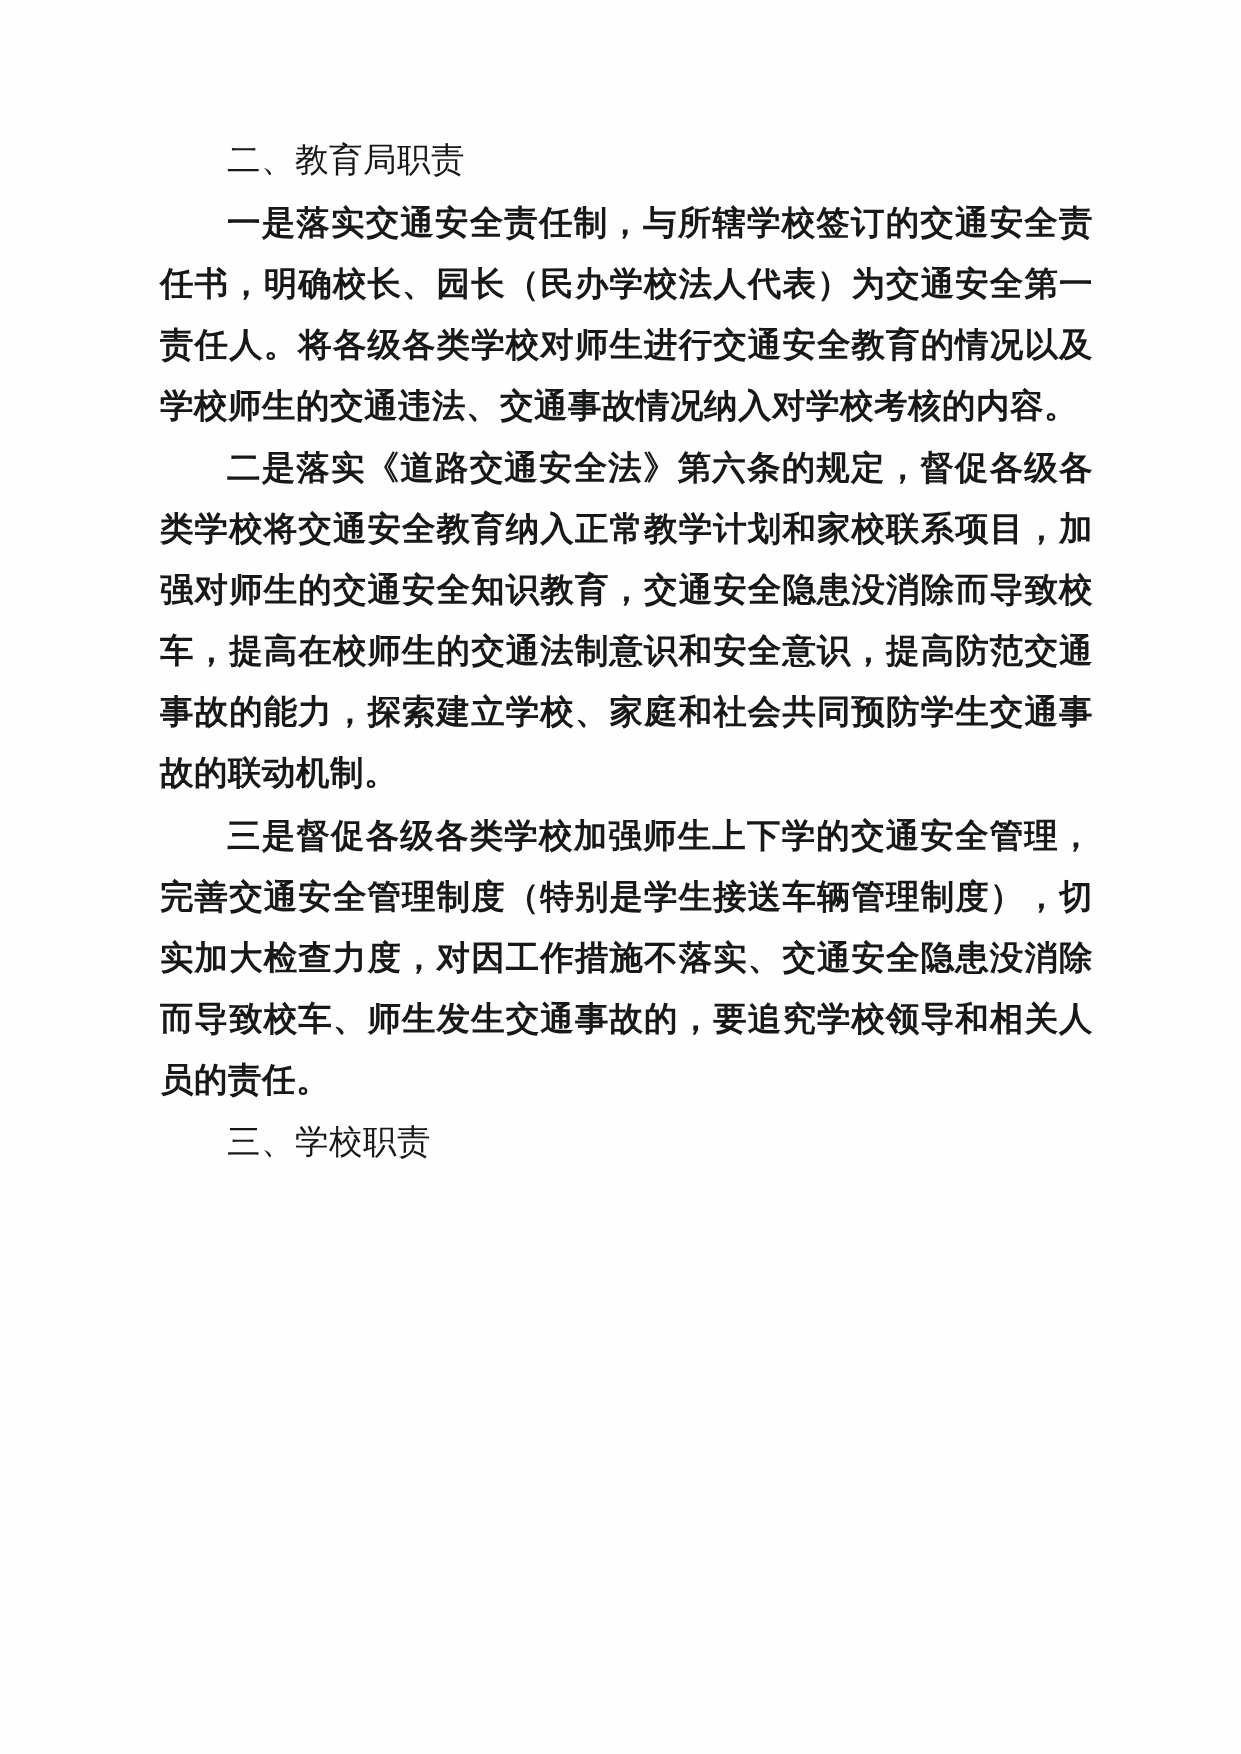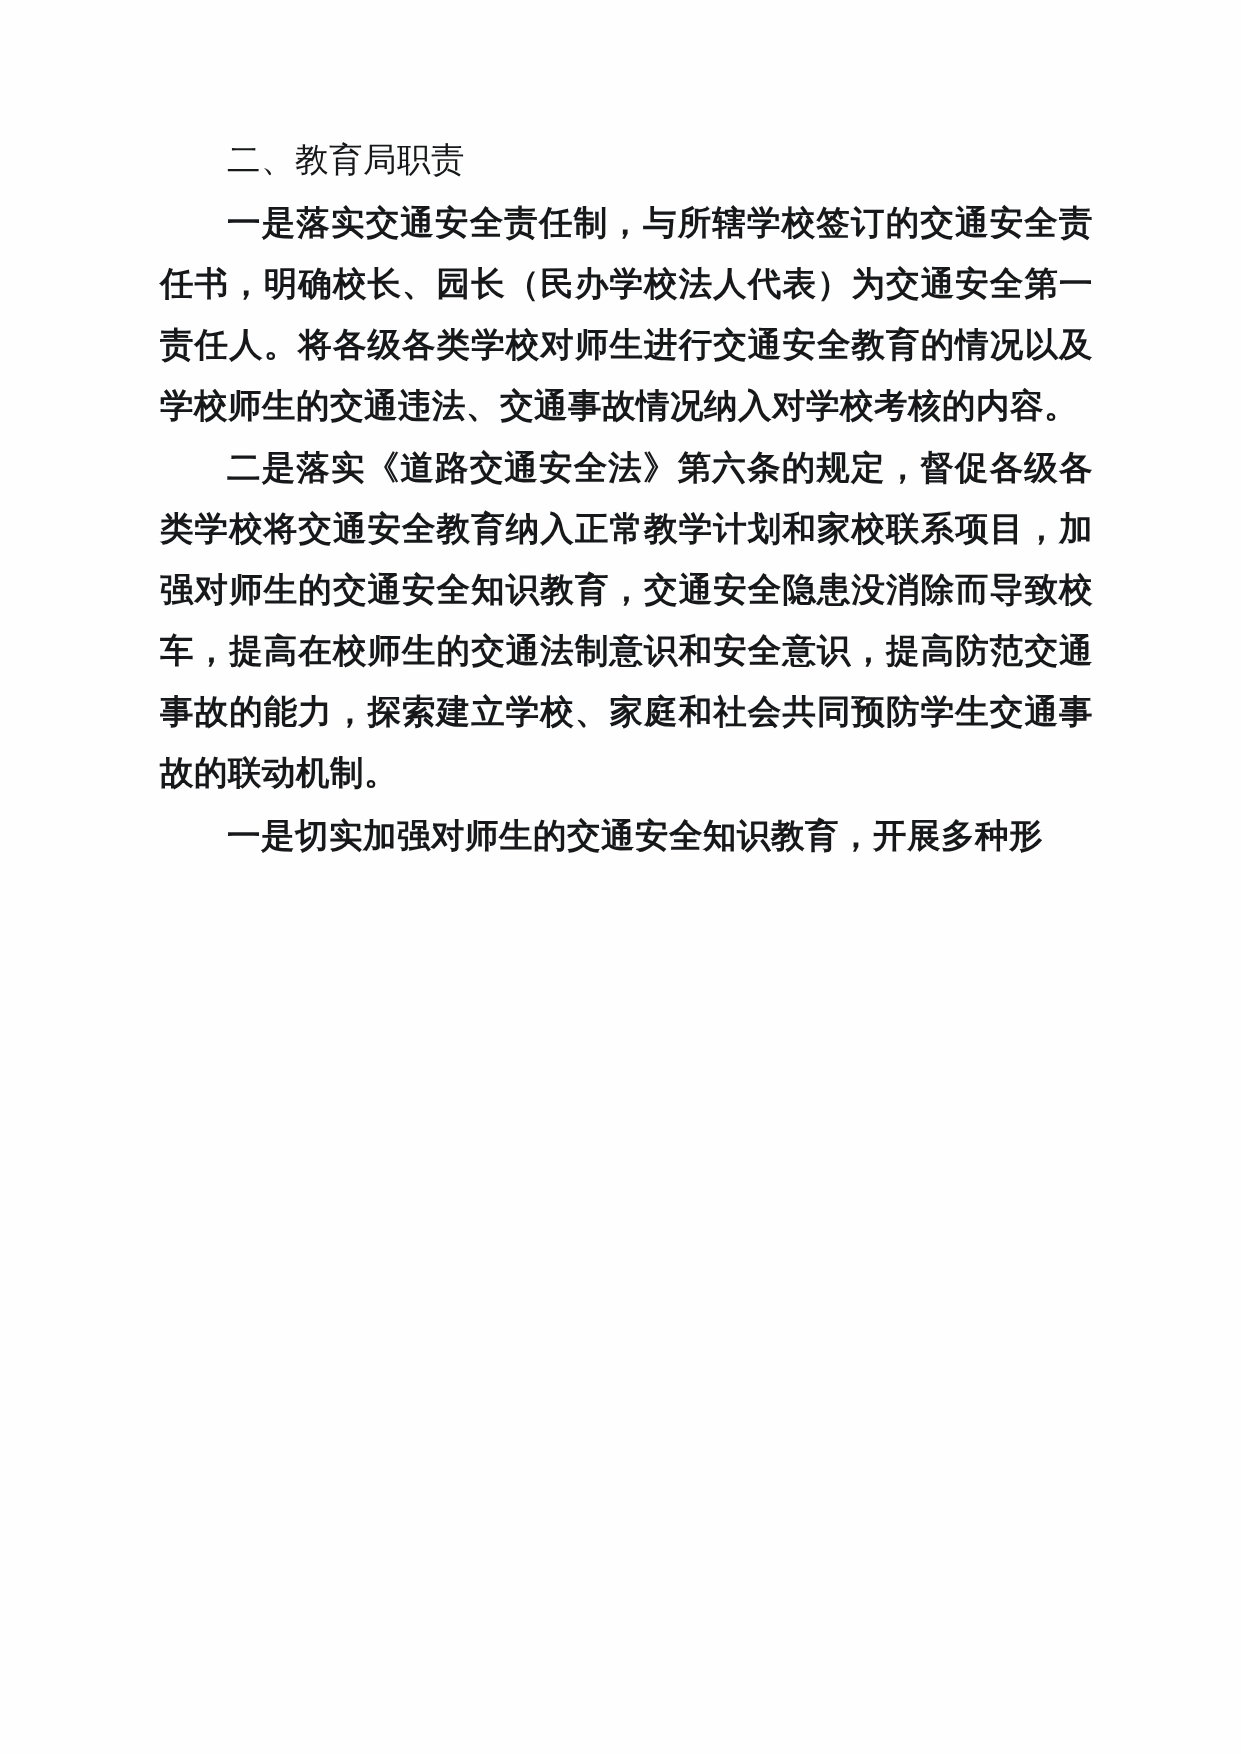--- a/index.html
+++ b/index.html
@@ -45,19 +45,20 @@
 
 <div class="page">
   <div class="doc-body">
 
     <div class="heading">二、教育局职责</div>
 
     <div class="para">一是落实交通安全责任制，与所辖学校签订的交通安全责任书，明确校长、园长（民办学校法人代表）为交通安全第一责任人。将各级各类学校对师生进行交通安全教育的情况以及学校师生的交通违法、交通事故情况纳入对学校考核的内容。</div>
 
     <div class="para">二是落实《道路交通安全法》第六条的规定，督促各级各类学校将交通安全教育纳入正常教学计划和家校联系项目，加强对师生的交通安全知识教育，交通安全隐患没消除而导致校车，提高在校师生的交通法制意识和安全意识，提高防范交通事故的能力，探索建立学校、家庭和社会共同预防学生交通事故的联动机制。</div>
 
+    <div class="para">三是督促各级各类学校加强师生上下学的交通安全管理，完善交通安全管理制度（特别是学生接送车辆管理制度），切实加大检查力度，对因工作措施不落实、交通安全隐患没消除而导致校车、师生发生交通事故的，要追究学校领导和相关人员的责任。</div>
 
 
+    <div class="heading">三、学校职责</div>
 
-    <div class="para">一是切实加强对师生的交通安全知识教育，开展多种形</div>
 
   </div>
 </div>
 
 </body></html>

